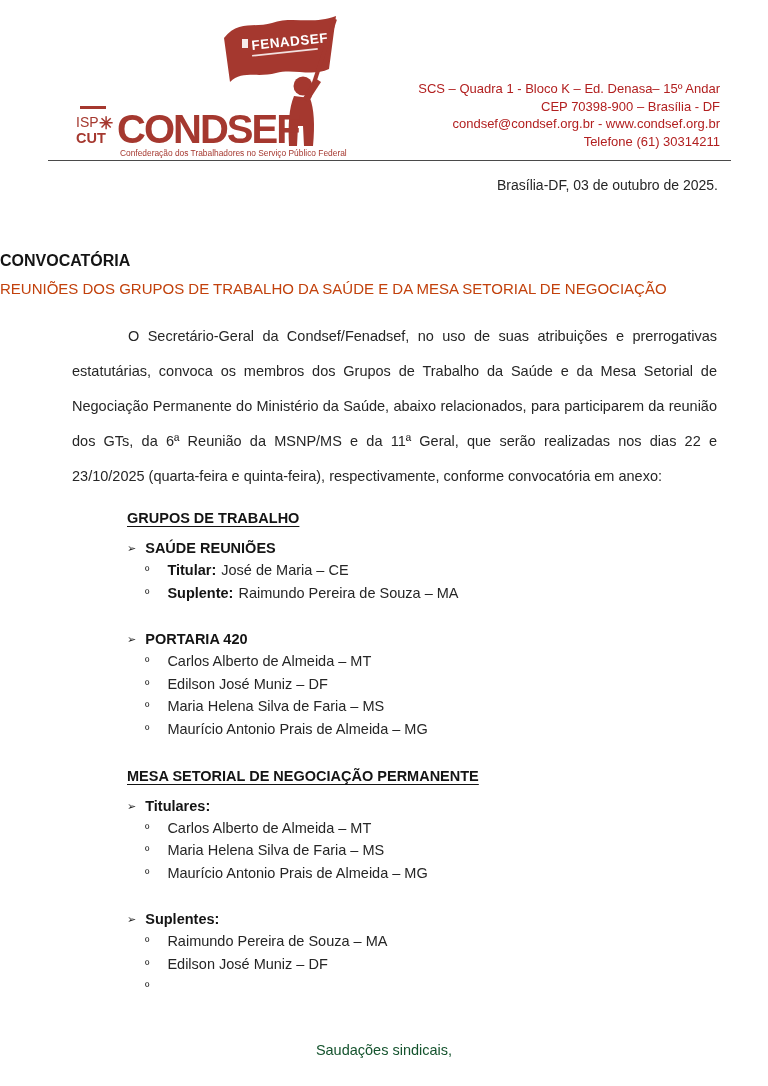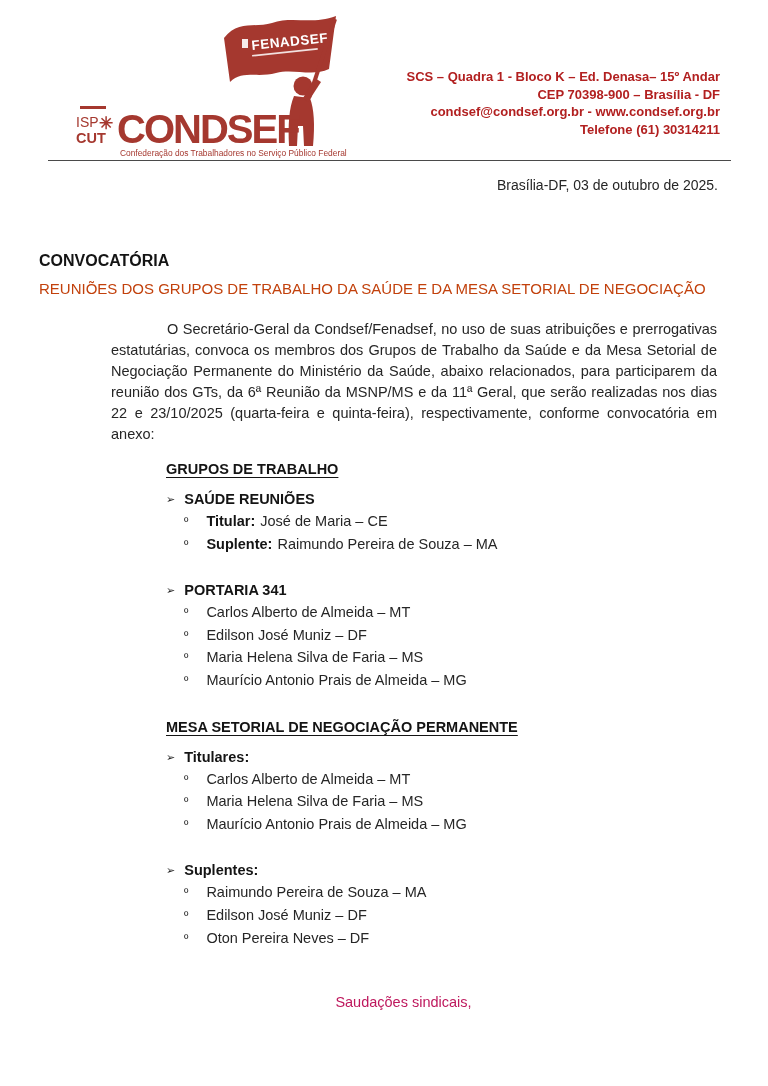--- a/index.html
+++ b/index.html
@@ -10,64 +10,64 @@
     margin:0 auto;
     background:#ffffff;
     font-family:"Liberation Sans", sans-serif;
     color:#1f1f1f;
     overflow:hidden;
   }
 
   
   .logo-wrap { position:absolute; left:72px; top:12px; width:280px; height:150px; }
   .contact-block {
-    position:absolute; top:68px; right:48px;
+    position:absolute; top:80px; right:48px;
     text-align:right;
-    color:#B22020; font-weight:bold;
+    color:#B22020; font-weight:normal;
     font-size:13px; line-height:17.5px;
   }
   .header-divider {
     position:absolute; top:160px; left:48px; right:37px;
     border-top:1.6px solid #4a4a4a; height:0;
   }
 
   
-  .content { position:absolute; inset:0;padding-left:39px; }
+  .content { position:absolute; inset:0; }
   .date-line {
     margin-top:177px; padding-right:50px;
     text-align:right; font-size:14px; color:#262626;
   }
   .title-block { margin-top:54px; }
   .doc-title { font-size:16px; font-weight:bold; line-height:28px; color:#141414; }
   .doc-subtitle-line { font-size:15px; font-weight:normal; line-height:28px; color:#c2410c; }
 
   .body-paragraph {
     margin:16px 51px 3px 72px;
     text-align:justify; text-indent:56px;
-    font-size:14.5px; line-height:21px; color:#262626;
+    font-size:14.5px; line-height:35px; color:#262626;
   }
 
   .list-area { margin-left:127px; margin-right:60px; }
   .section { margin-top:16px; }
   .section-heading {
     font-size:14.5px; font-weight:bold; color:#141414;
     text-decoration:underline; text-underline-offset:3px;
     margin-bottom:8px;
   }
   .group { margin-top:14px; }
   .group-title-row { display:flex; align-items:baseline; margin-bottom:4px; }
   .arrow-bullet { font-size:11px; margin-right:9px; color:#222; transform:translateY(-1px); }
   .group-title { font-size:14.5px; font-weight:bold; color:#141414; }
   .item-row { display:flex; align-items:baseline; line-height:21.6px; margin-left:18px; }
   .circle-bullet { font-size:12px; margin-right:18px; color:#222; }
   .item-text { font-size:14.5px; color:#262626; }
   .item-label { font-weight:bold; color:#141414; margin-right:5px; }
   .gt-gap { height:12px; }
 
-  .closing { margin-top:44px; text-align:center; font-size:14.5px; color:#be185d; }
+  .closing { margin-top:44px; text-align:center; font-size:14.5px; color:#14532d; }
 </style>
 </head>
 <body>
 
 <div class="page">
 
   <div class="logo-wrap">
     <svg width="280" height="150" viewBox="0 0 280 150">
 
       <g>
@@ -135,21 +135,21 @@
             <span class="circle-bullet">º</span>
             <span class="item-text"><span class="item-label">Suplente:</span><span>Raimundo Pereira de Souza – MA</span></span>
           </div>
         </div>
 
         <div class="gt-gap"></div>
 
         <div class="group">
           <div class="group-title-row">
             <span class="arrow-bullet">➢</span>
-            <span class="group-title">PORTARIA 341</span>
+            <span class="group-title">PORTARIA 420</span>
           </div>
           <div class="item-row">
             <span class="circle-bullet">º</span>
             <span class="item-text">Carlos Alberto de Almeida – MT</span>
           </div>
           <div class="item-row">
             <span class="circle-bullet">º</span>
             <span class="item-text">Edilson José Muniz – DF</span>
           </div>
           <div class="item-row">
@@ -195,21 +195,20 @@
           <div class="item-row">
             <span class="circle-bullet">º</span>
             <span class="item-text">Raimundo Pereira de Souza – MA</span>
           </div>
           <div class="item-row">
             <span class="circle-bullet">º</span>
             <span class="item-text">Edilson José Muniz – DF</span>
           </div>
           <div class="item-row">
             <span class="circle-bullet">º</span>
-            <span class="item-text">Oton Pereira Neves – DF</span>
           </div>
         </div>
       </div>
     </div>
 
     <div class="closing">Saudações sindicais,</div>
 
   </div>
 </div>
 

